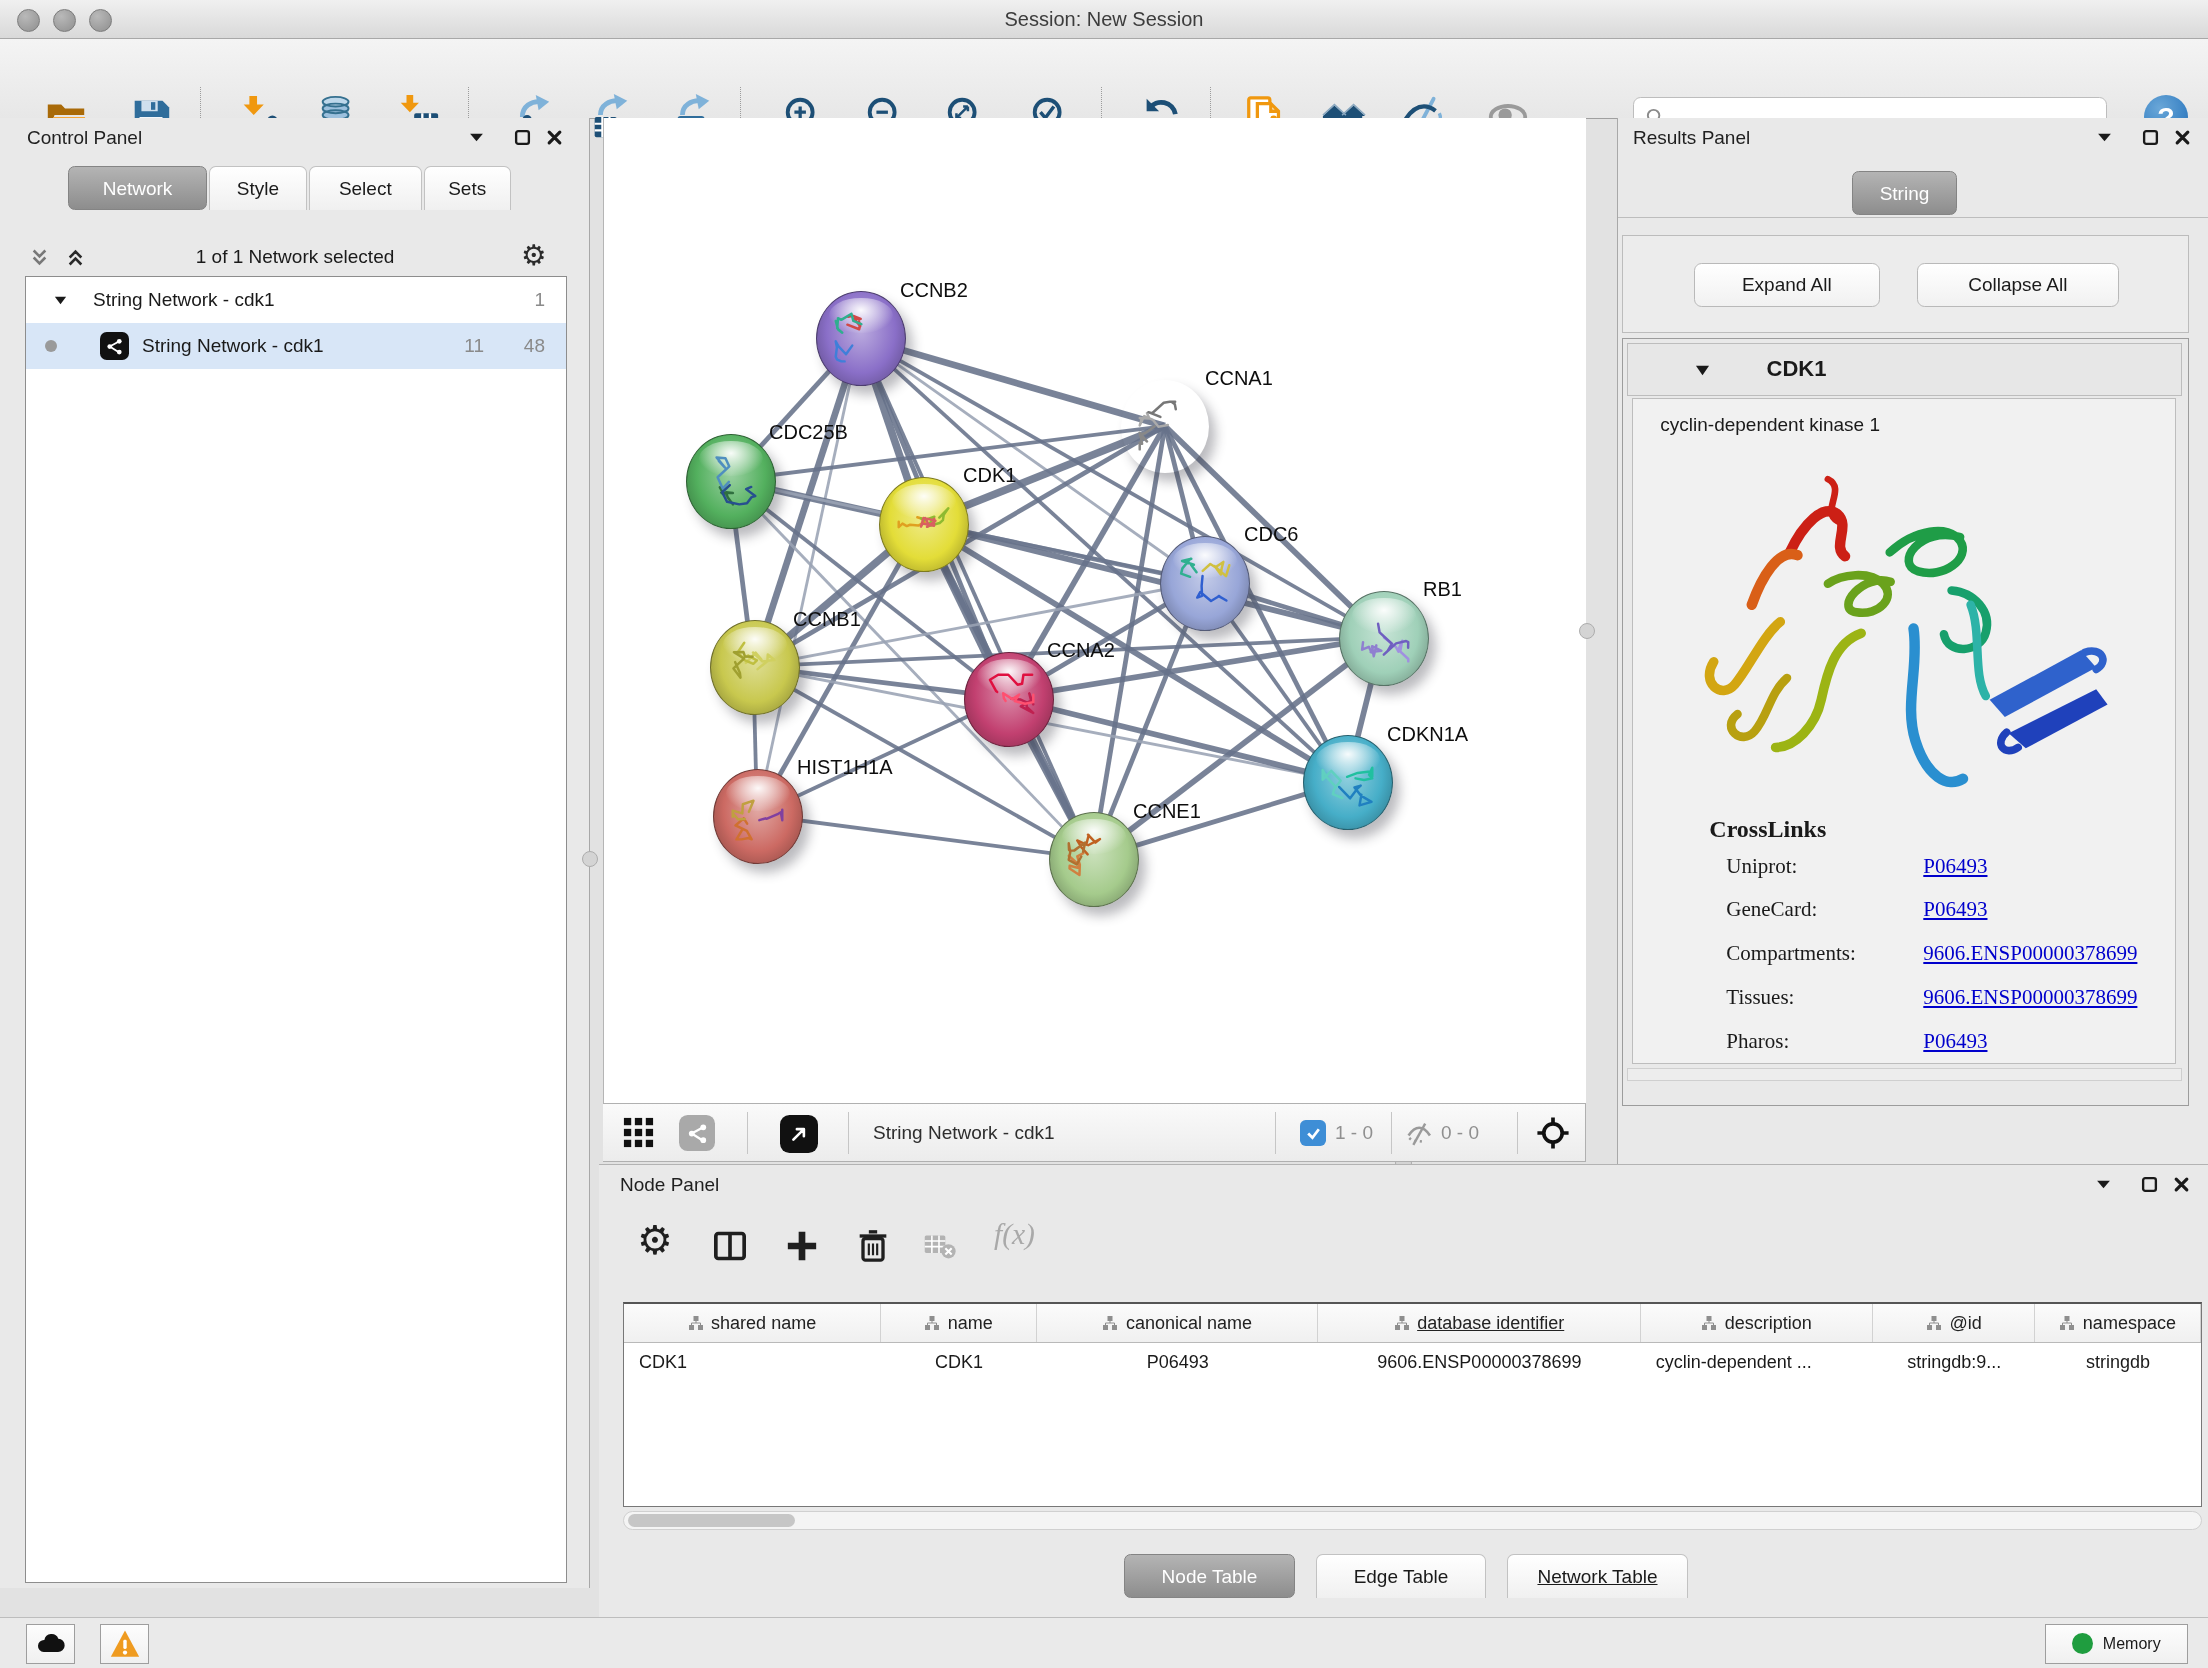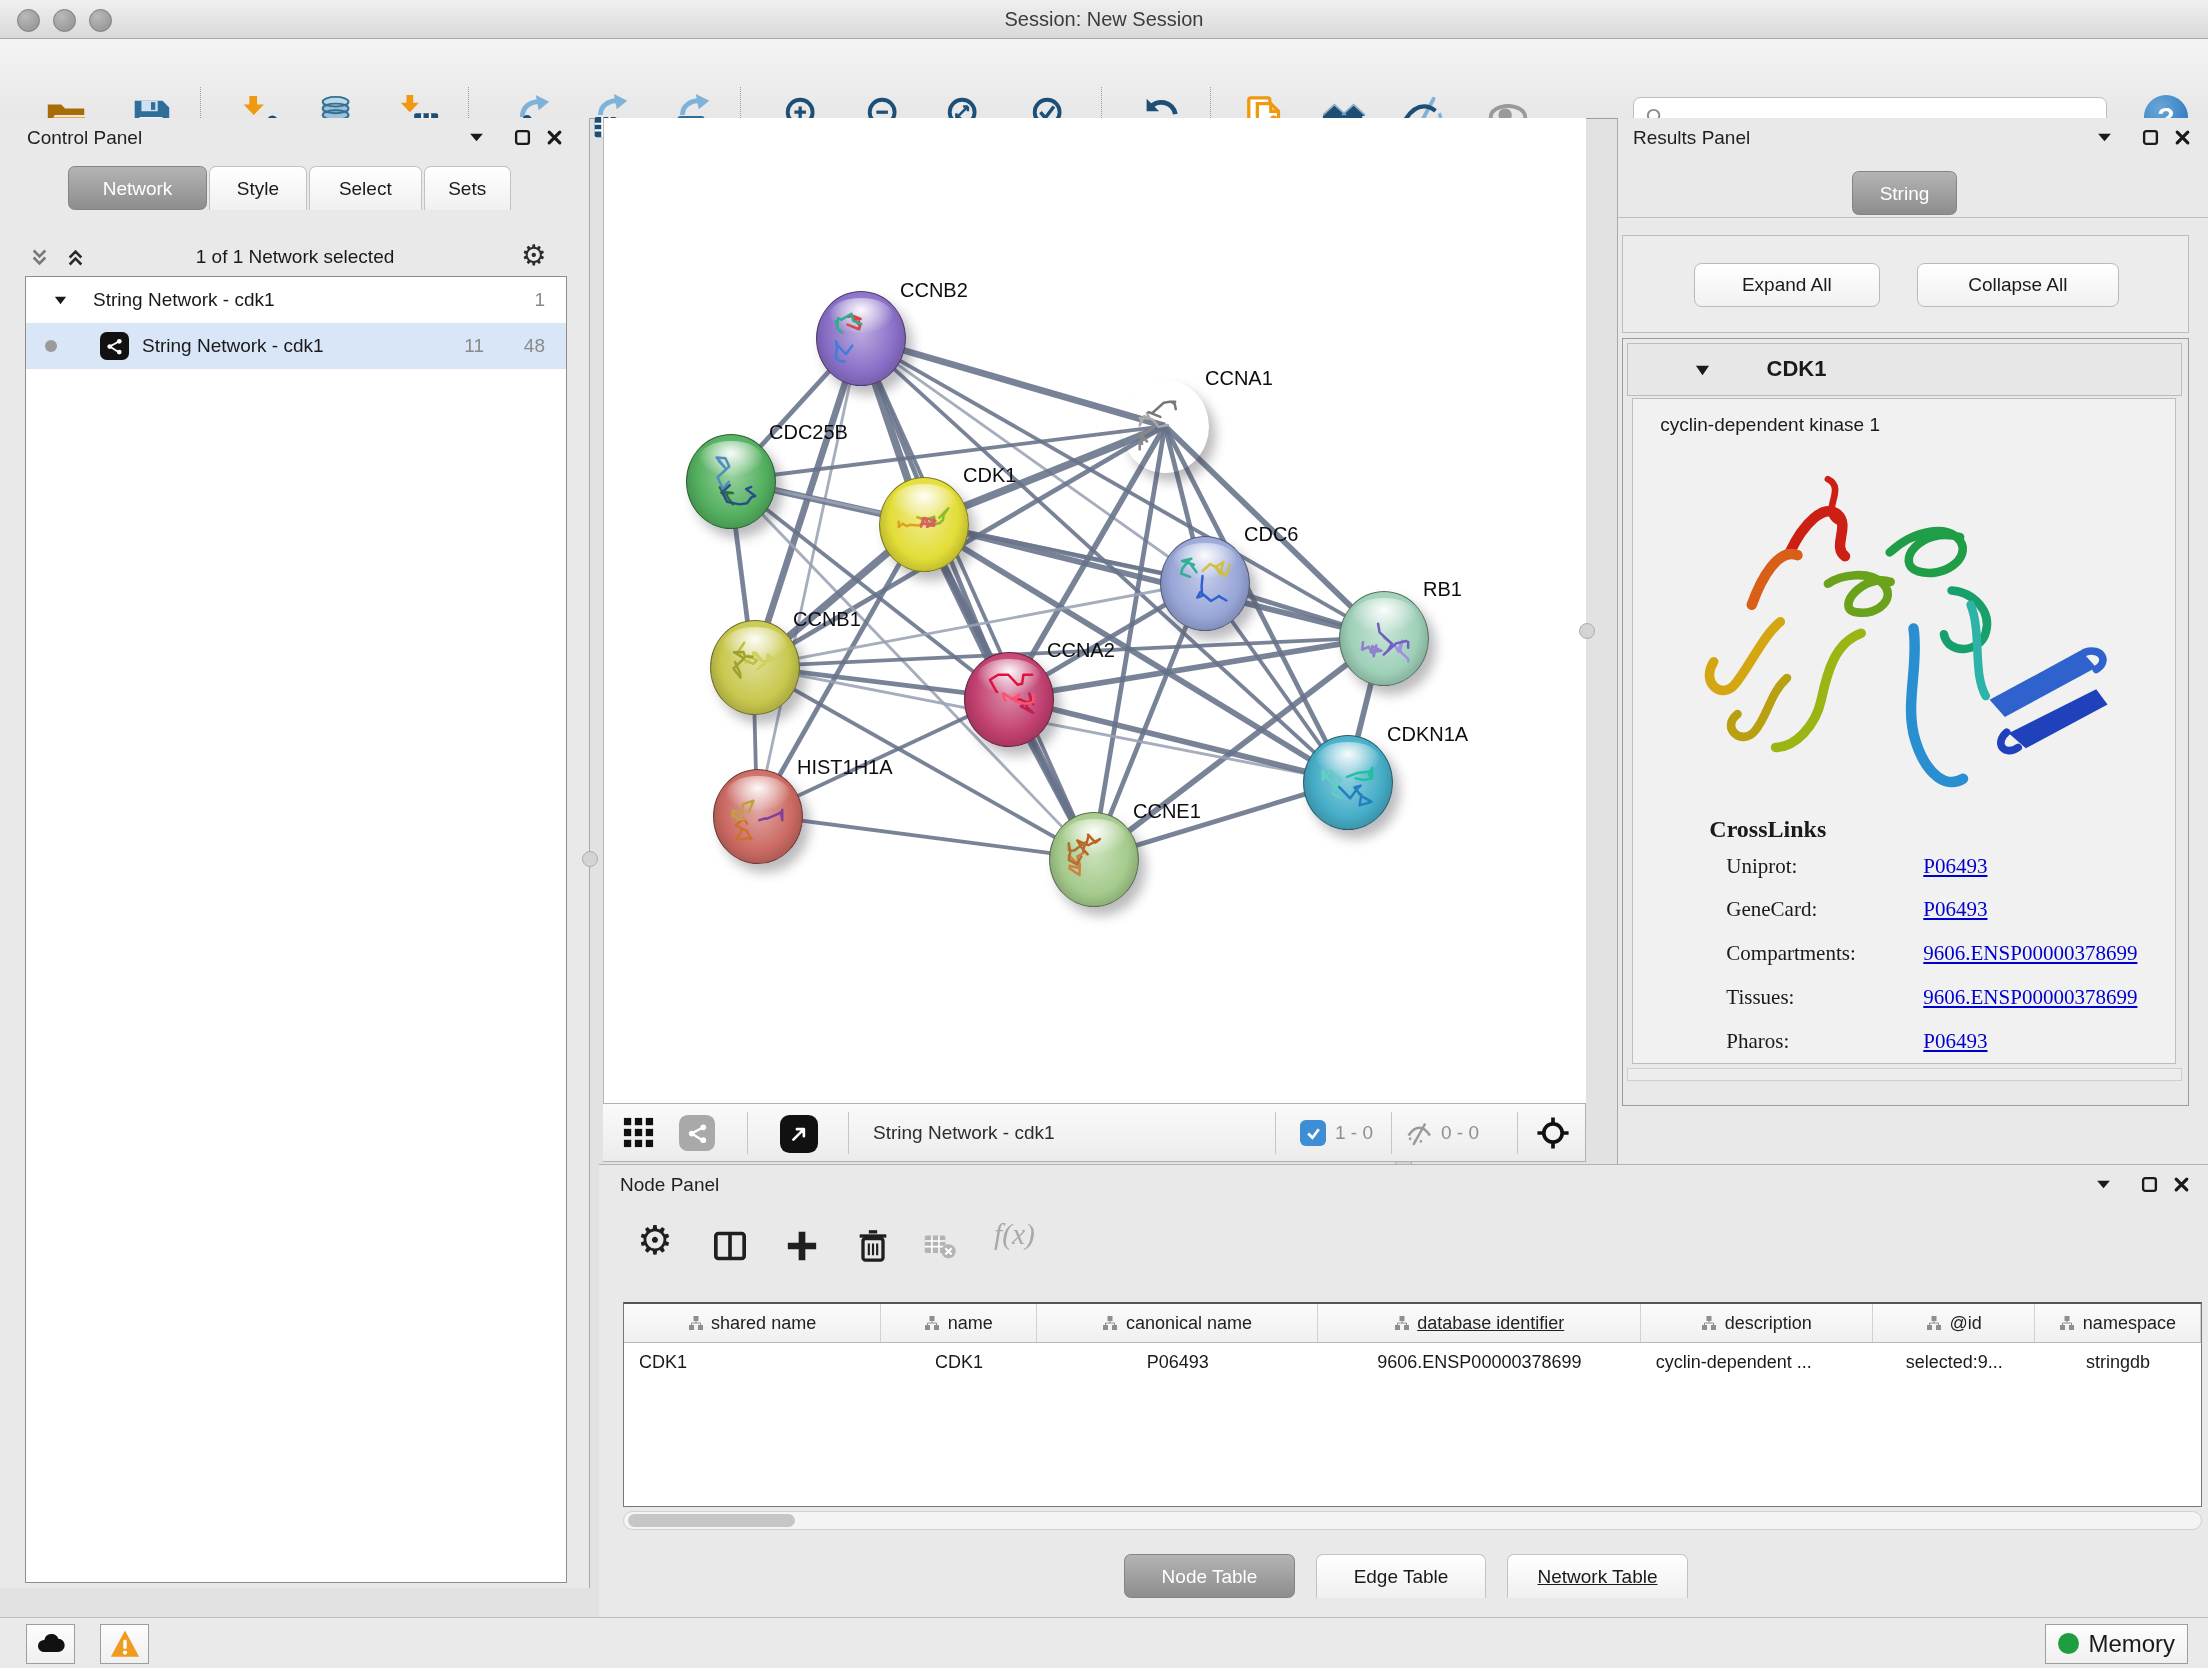--- a/index.html
+++ b/index.html
@@ -746,21 +746,21 @@
           </svg>
           <span>namespace</span>
         </div>
       </div>
     <div class="trd" id="table-row0">
         <div class="td" style="width: 257px; justify-content: flex-start; padding-left: 15px;">CDK1</div>
         <div class="td" style="width: 157px;">CDK1</div>
         <div class="td" style="width: 281px;">P06493</div>
         <div class="td" style="width: 323px;">9606.ENSP00000378699</div>
         <div class="td" style="width: 233px; justify-content: flex-start; padding-left: 15px;">cyclin-dependent ...</div>
-        <div class="td" style="width: 162px;">selected:9...</div>
+        <div class="td" style="width: 162px;">stringdb:9...</div>
         <div class="td" style="width: 166px;">stringdb</div>
       </div>
   </div>
   <div class="hscroll">
       <div class="hthumb"></div>
     </div>
   <div class="btabs" id="bottom-tabs">
       <div class="tab sel" style="width: 171px;">Node Table</div>
       <div class="tab" style="width: 170px;">Edge Table</div>
       <div class="tab" style="width: 181px; text-decoration: underline;">Network Table</div>
@@ -775,16 +775,16 @@
   </div>
   <div class="bbtn" style="left:100px;width:49px">
     <svg width="34" height="34" viewBox="0 0 48 48">
         <path d="M24 5l20 37H4z" fill="#ef9b20"></path>
         <rect x="21.6" y="18" width="4.8" height="13" rx="2" fill="#fff"></rect>
         <circle cx="24" cy="36" r="3" fill="#fff"></circle>
       </svg>
   </div>
   <div class="bbtn" style="left:2045px;width:143px;gap:9.5px">
     <span style="width:21px;height:21px;border-radius:50%;background:#1f9d3f;display:inline-block"></span>
-    <span style="font-size:24px">Memory</span>
+    <span style="font-size:16px">Memory</span>
   </div>
 </div>
 
 
 </body></html>

